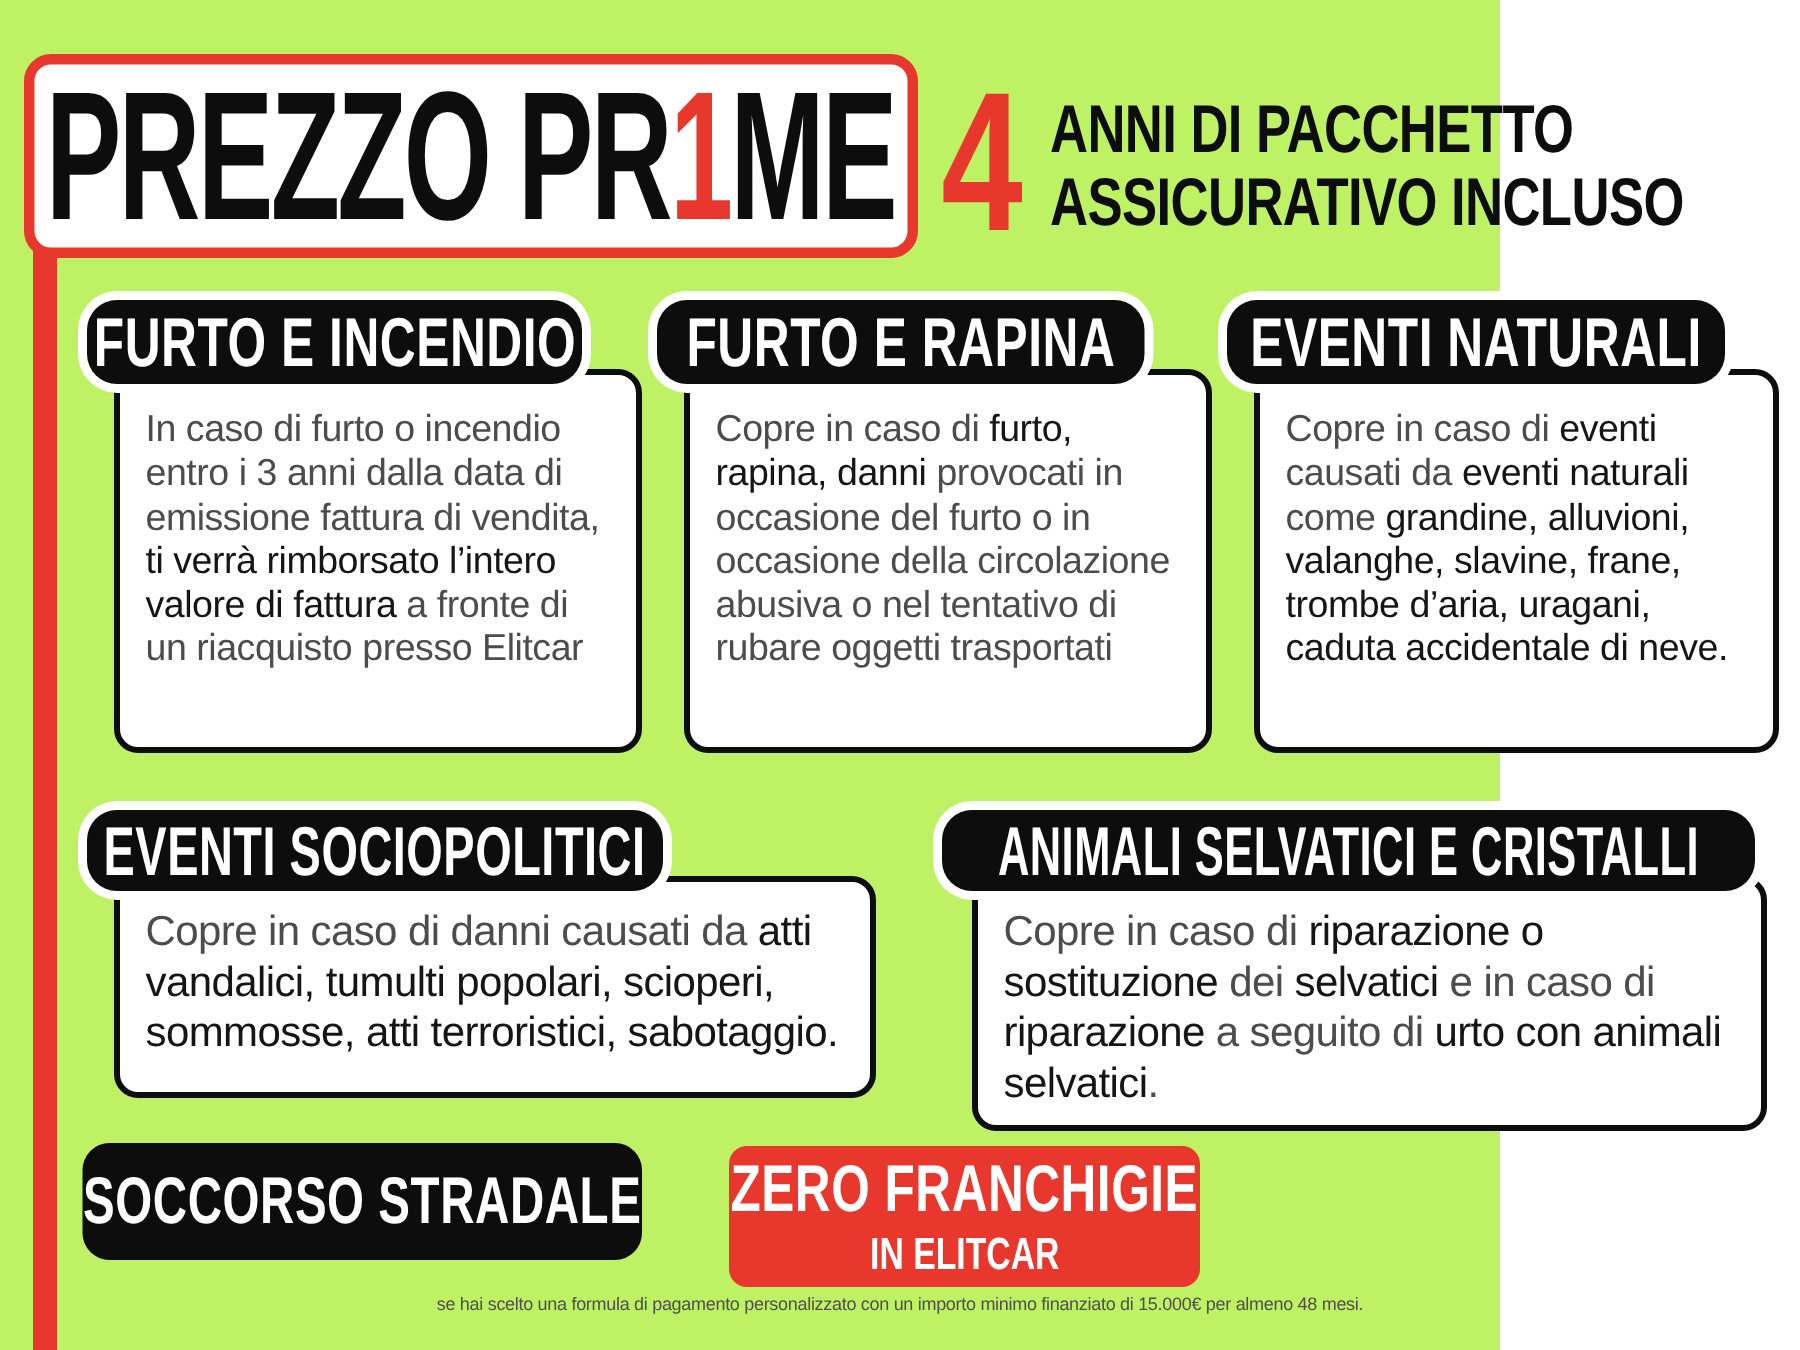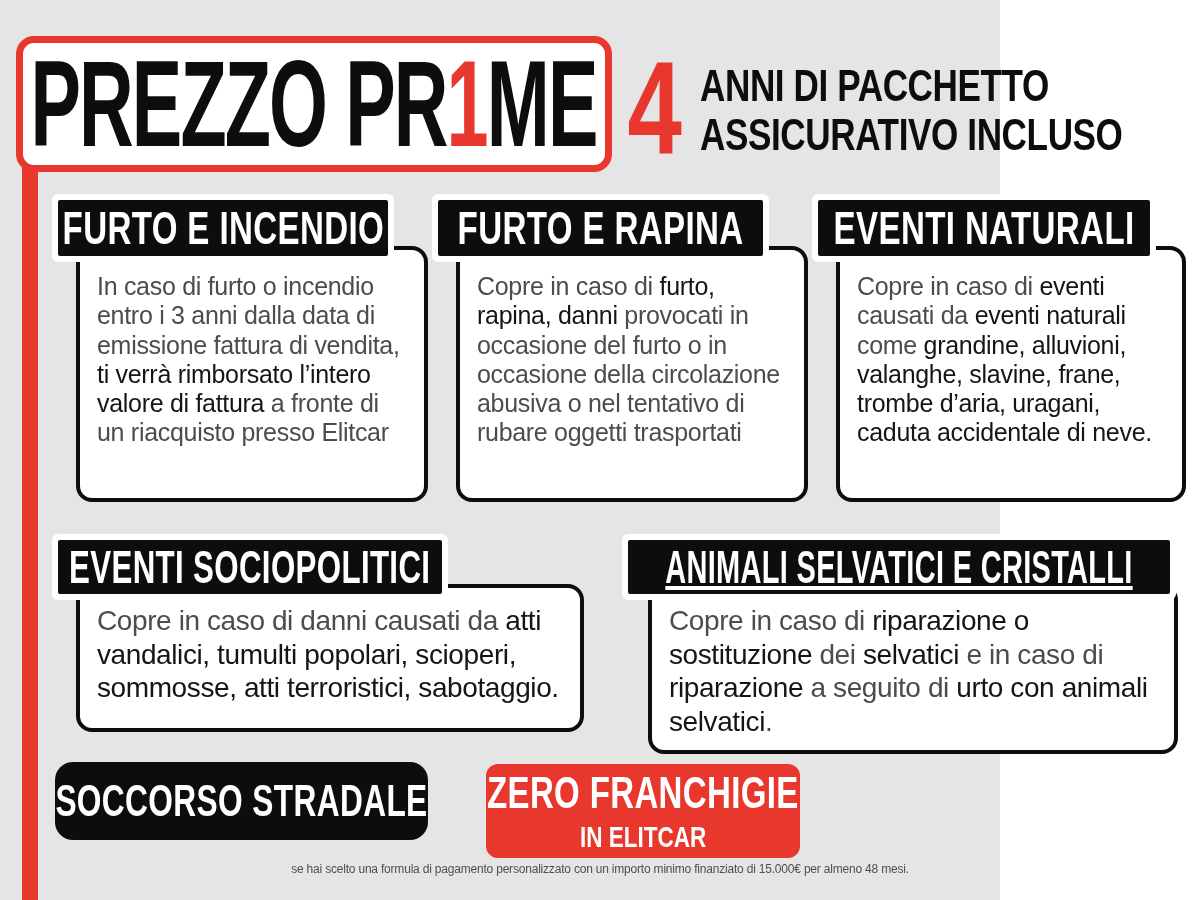--- a/index.html
+++ b/index.html
@@ -7,21 +7,21 @@
     --ink:#0d0d0d;
     --body_text:#4c4c4c;
     --muted:#4f4f4f;
   }
   *{margin:0;padding:0;box-sizing:border-box;}
   html,body{background:#ffffff;}
   body{
     font-family:"Liberation Sans", sans-serif;
     width:1200px;height:900px;position:relative;overflow:hidden;
   }
-  .canvas{position:absolute;left:0;top:0;width:1000px;height:900px;background:#e5e5e5;}
+  .canvas{position:absolute;left:0;top:0;width:1000px;height:900px;background:#bef264;}
 
   
   .cx{display:inline-block;white-space:nowrap;transform:scaleX(var(--sx,0.72));transform-origin:center center;font-weight:700;}
   .cx-left{transform-origin:left center;}
 
   
   .title-box{
     position:absolute;left:16px;top:36px;width:596px;height:136px;
     border:7px solid var(--accent);border-radius:18px;background:#fff;
     display:flex;align-items:center;justify-content:center;z-index:3;
@@ -45,21 +45,21 @@
   }
   .subtitle-lines{
     position:absolute;left:700px;top:62px;color:var(--ink);
   }
   .subtitle-lines .ln{font-size:45px;font-weight:700;line-height:1.08;letter-spacing:-0.5px;--sx:0.78;}
 
   
   .card{position:absolute;}
   .card-header{
     position:absolute;left:0;top:0;height:56px;background:var(--ink);
-    border-radius:2px;color:#fff;display:flex;align-items:center;justify-content:center;
+    border-radius:20px;color:#fff;display:flex;align-items:center;justify-content:center;
     z-index:2;box-shadow:0 0 0 6px #fff;
   }
   .card-header .cx{font-size:46px;letter-spacing:0.5px;}
   .card-body{
     position:absolute;background:#fff;border:4px solid var(--ink);border-radius:16px;
     color:var(--body_text);z-index:1;
   }
   .card-body .b{font-weight:400;color:#151515;margin-top:32px;}
 
   .row1 .card-body{
@@ -82,21 +82,21 @@
   #card-eventi-naturali{left:818px;top:200px;width:372px;}
   #card-eventi-naturali .card-header{width:332px;}
   #card-eventi-naturali .card-body{width:350px;}
 
   #card-eventi-sociopolitici{left:58px;top:540px;width:530px;}
   #card-eventi-sociopolitici .card-header{width:384px;height:54px;}
   #card-eventi-sociopolitici .card-header .cx{--sx:0.68;}
   #card-eventi-sociopolitici .card-body{width:508px;}
 
   #card-animali-cristalli{left:628px;top:540px;width:550px;}
-  #card-animali-cristalli .card-header{width:542px;height:54px;text-decoration:underline;}
+  #card-animali-cristalli .card-header{width:542px;height:54px;}
   #card-animali-cristalli .card-header .cx{--sx:0.63;}
   #card-animali-cristalli .card-body{left:20px;width:530px;}
 
   
   .badge{
     position:absolute;display:flex;flex-direction:column;align-items:center;justify-content:center;
     color:#fff;text-align:center;
   }
   .badge-black{background:var(--ink);border-radius:18px;}
   .badge-red{background:var(--accent);border-radius:12px;}

